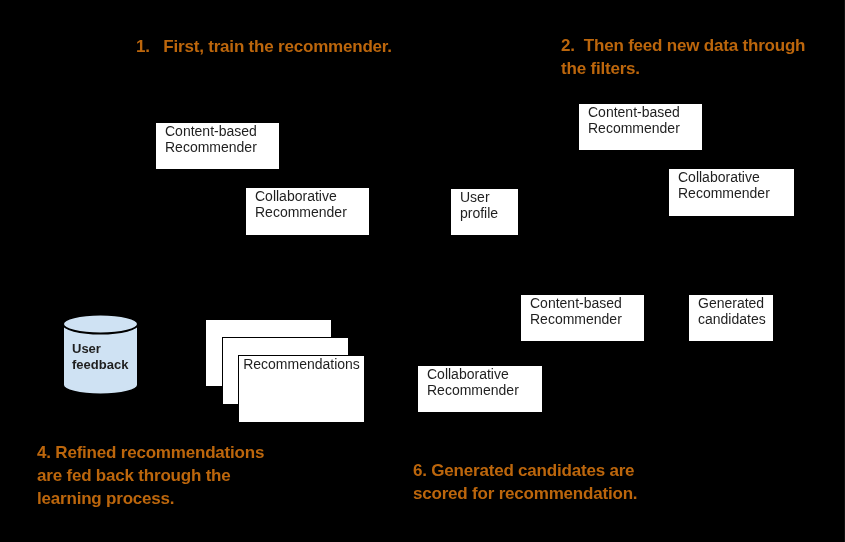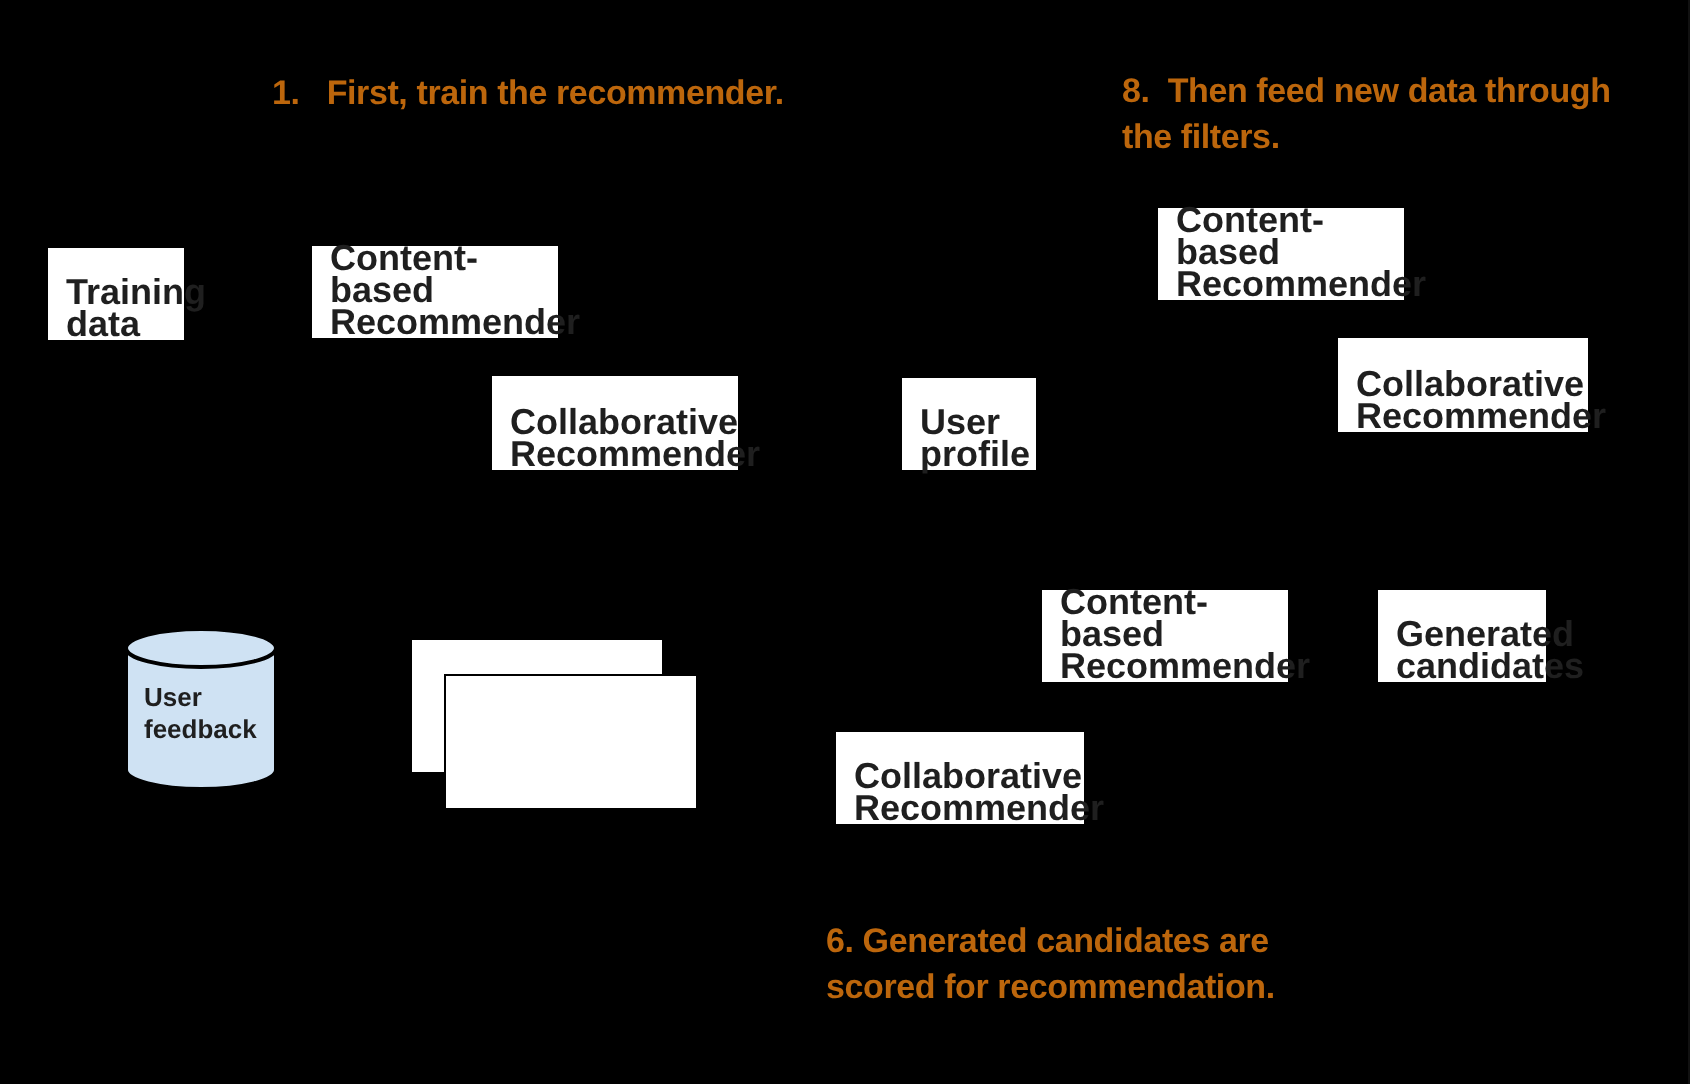--- a/index.html
+++ b/index.html
@@ -27,24 +27,24 @@
     letter-spacing:-0.2px;
     white-space:pre-wrap;
   }
   .wbox{
     position:absolute;
     background:var(--box-fill);
     border:1px solid var(--box-border);
     box-sizing:border-box;
     display:flex;
     flex-direction:column;
-    justify-content:flex-end;
+    justify-content:flex-start;
     color:var(--box-text);
-    font-size:18px;
-    font-weight:bold;
+    font-size:14px;
+    font-weight:normal;
     line-height:16px;
   }
   .wbox .lbl{
     padding-left:9px;
     white-space:pre-line;
   }
   .wbox.centered{align-items:center;}
   .wbox.centered .lbl{padding-left:0;text-align:center;}
   .cyl{
     position:absolute;
@@ -58,29 +58,28 @@
     font-size:13px;font-weight:bold;line-height:16px;
     white-space:pre-line;
   }
 </style>
 </head>
 <body>
 
 <div id="canvas">
 
   <div class="step" style="left:136px;top:35px;">1.   First, train the recommender.</div>
-  <div class="step" style="left:561px;top:34px;">8.  Then feed new data through
+  <div class="step" style="left:561px;top:34px;">2.  Then feed new data through
 the filters.</div>
   <div class="step" style="left:413px;top:459px;">6. Generated candidates are
 scored for recommendation.</div>
+  <div class="step" style="left:37px;top:441px;">4. Refined recommendations
+are fed back through the
+learning process.</div>
 
-  <div class="wbox" style="left:23px;top:123px;width:70px;height:48px;">
-    <div class="lbl">Training
-data</div>
-  </div>
   <div class="wbox" style="left:155px;top:122px;width:125px;height:48px;">
     <div class="lbl">Content-based
 Recommender</div>
   </div>
   <div class="wbox" style="left:245px;top:187px;width:125px;height:49px;">
     <div class="lbl">Collaborative
 Recommender</div>
   </div>
 
   <div class="wbox" style="left:450px;top:188px;width:69px;height:48px;">
@@ -104,20 +103,23 @@
     <div class="lbl">Generated
 candidates</div>
   </div>
   <div class="wbox" style="left:417px;top:365px;width:126px;height:48px;">
     <div class="lbl">Collaborative
 Recommender</div>
   </div>
 
   <div class="wbox" style="left:205px;top:319px;width:127px;height:68px;"></div>
   <div class="wbox" style="left:222px;top:337px;width:127px;height:68px;"></div>
+  <div class="wbox centered" style="left:238px;top:355px;width:127px;height:68px;">
+    <div class="lbl">Recommendations</div>
+  </div>
 
   <div class="cyl">
     <svg width="79" height="88" viewBox="0 0 79 88">
       <path d="M 2 14 L 2 75 A 37.5 9.5 0 0 0 77 75 L 77 14" fill="var(--cyl-fill)" stroke="#000000" stroke-width="2"></path>
       <ellipse cx="39.5" cy="14" rx="37.5" ry="9.5" fill="var(--cyl-fill)" stroke="#000000" stroke-width="2"></ellipse>
     </svg>
     <div class="lbl">User
 feedback</div>
   </div>
 

